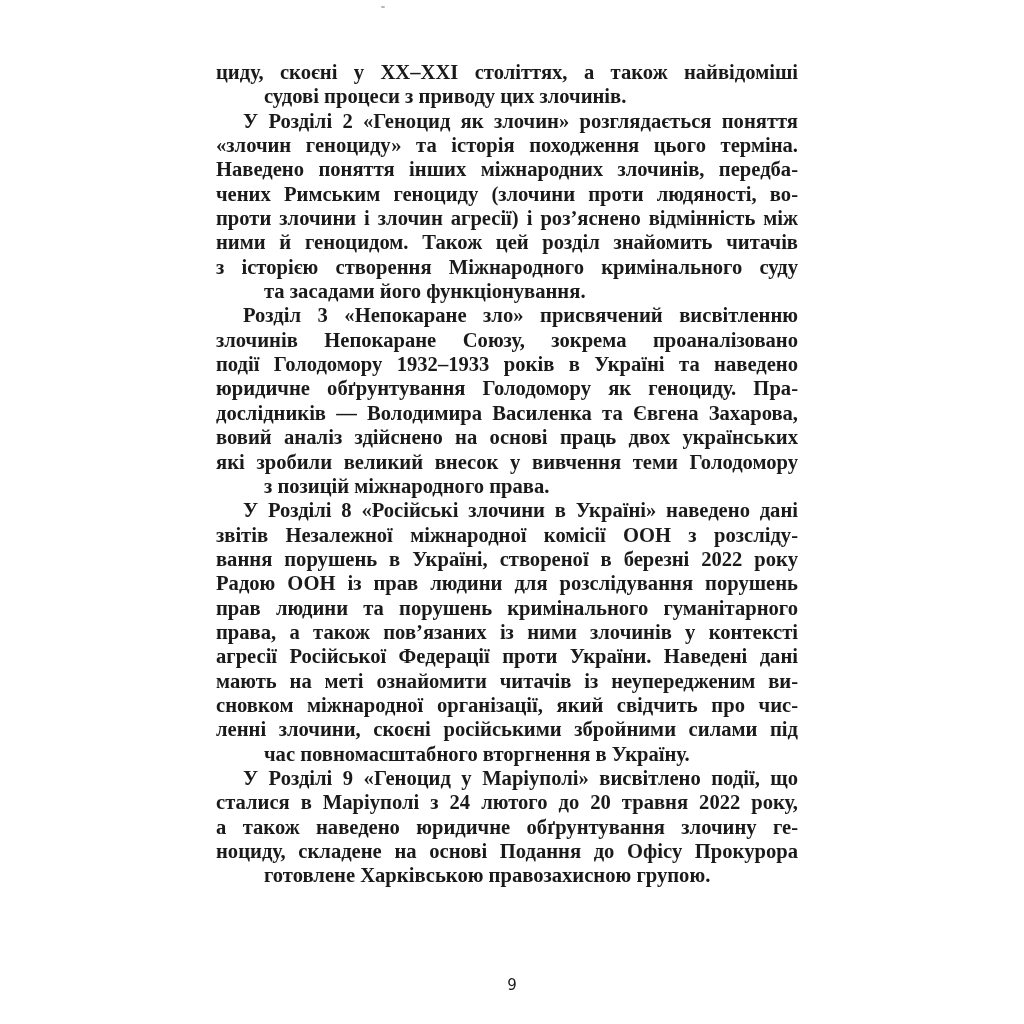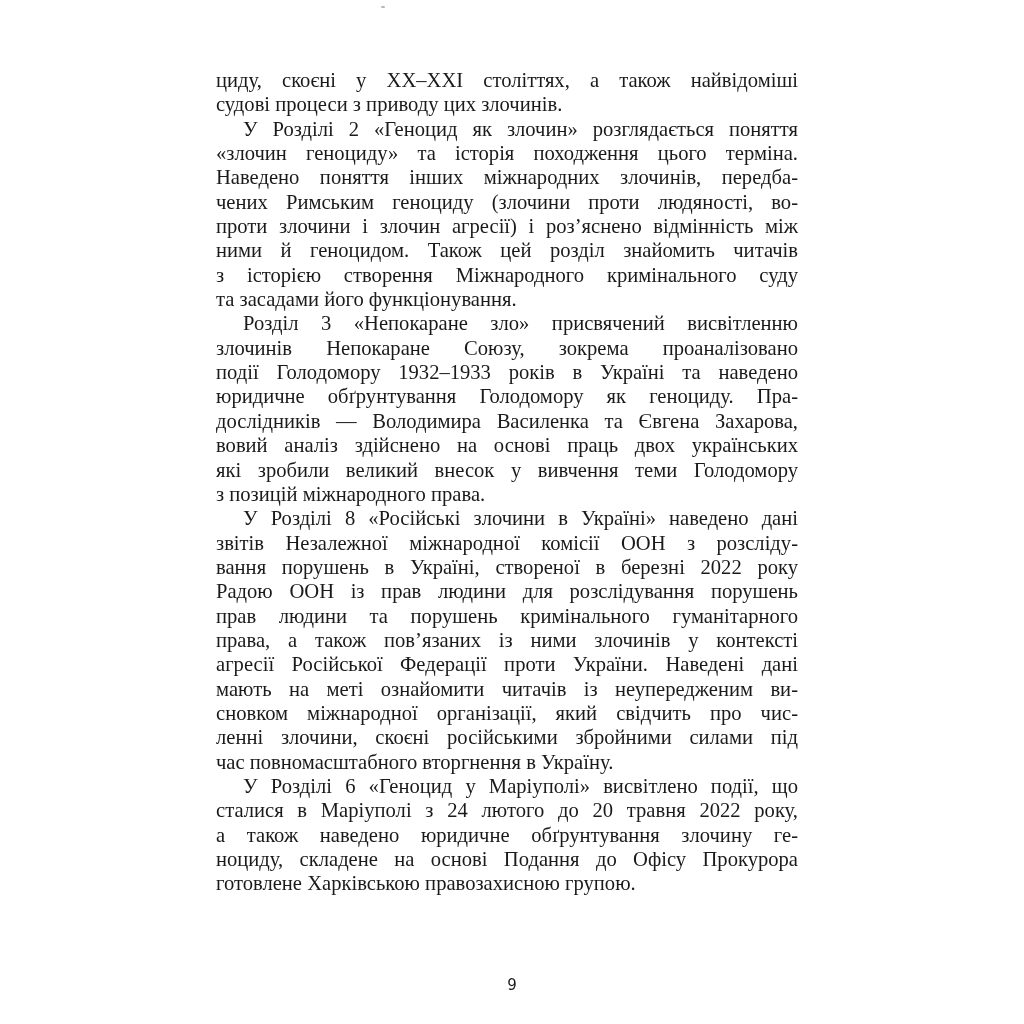--- a/index.html
+++ b/index.html
@@ -24,34 +24,36 @@
   .speck {
     position: absolute;
     left: 381px; top: 6px;
     width: 4px; height: 2px;
     background: #b8b8b8;
     border-radius: 1px;
   }
   .text-block {
     position: absolute;
     left: 216px;
-    top: 68px;
+    top: 60px;
     width: 582px;
+    font-weight: bold;
   }
   .line {
     display: block;
     height: 24.35px;
     line-height: 24.35px;
     font-size: 20.6px;
     white-space: nowrap;
     text-align: justify;
     text-align-last: justify;
   }
   .line.last {
     text-align-last: left;
+    margin-left: 48px;
   }
   .line.indent {
     padding-left: 27px;
   }
   .page-number {
     position: absolute;
     left: 0;
     width: 1024px;
     top: 976px;
     text-align: center;
@@ -103,21 +105,21 @@
       <span class="line">прав людини та порушень кримінального гуманітарного</span>
       <span class="line">права, а також пов’язаних із ними злочинів у контексті</span>
       <span class="line">агресії Російської Федерації проти України. Наведені дані</span>
       <span class="line">мають на меті ознайомити читачів із неупередженим ви-</span>
       <span class="line">сновком міжнародної організації, який свідчить про чис-</span>
       <span class="line">ленні злочини, скоєні російськими збройними силами під</span>
       <span class="line last">час повномасштабного вторгнення в Україну.</span>
     </div>
 
     <div>
-      <span class="line indent">У Розділі 6 «Геноцид у Маріуполі» висвітлено події, що</span>
+      <span class="line indent">У Розділі 9 «Геноцид у Маріуполі» висвітлено події, що</span>
       <span class="line">сталися в Маріуполі з 24 лютого до 20 травня 2022 року,</span>
       <span class="line">а також наведено юридичне обґрунтування злочину ге-</span>
       <span class="line">ноциду, складене на основі Подання до Офісу Прокурора</span>
       <span class="line last">готовлене Харківською правозахисною групою.</span>
     </div>
   </div>
 
   <div class="page-number">9</div>
 </div>
 

